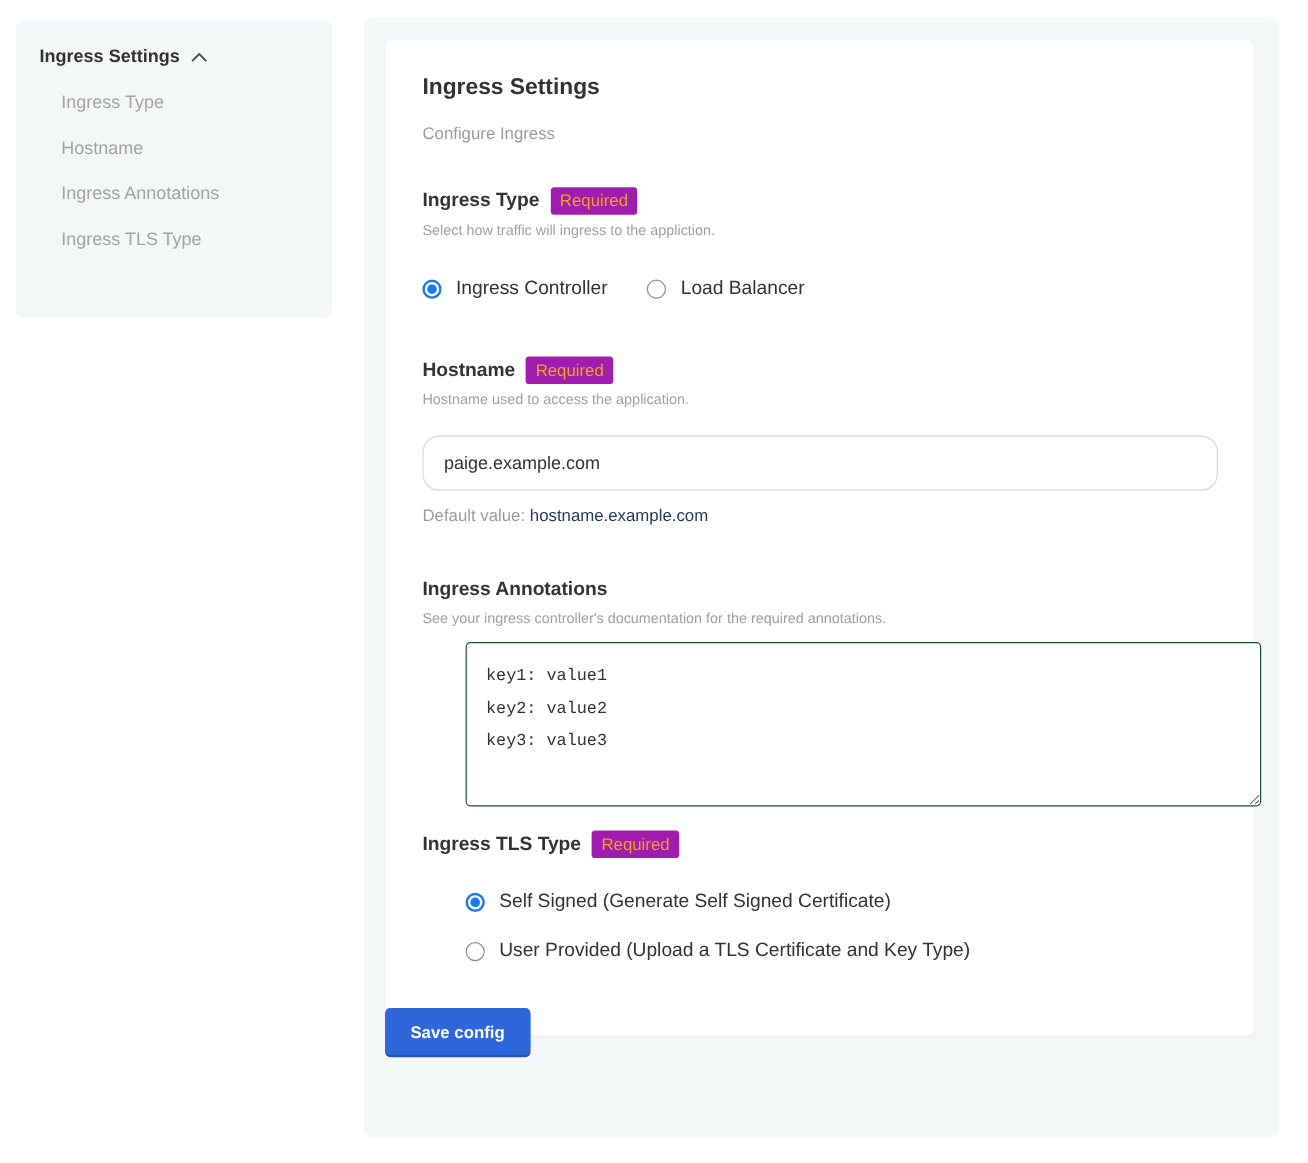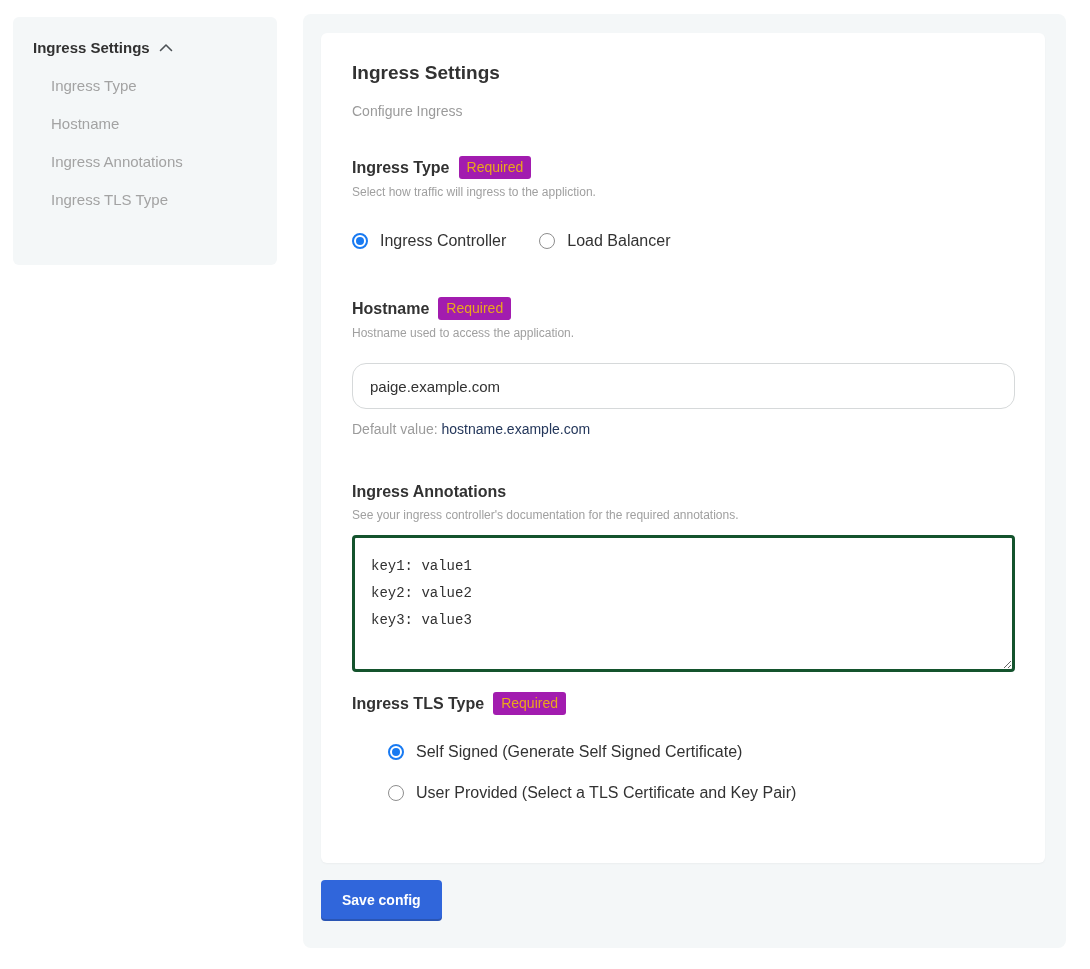--- a/index.html
+++ b/index.html
@@ -72,28 +72,28 @@
     border:1px solid #d6d9da; border-radius:14px; background:#fff;
     font-family:"Liberation Sans", sans-serif; font-size:15px; color:#323232;
     outline:none;
   }
   .default-line { margin-top:11px; font-size:14px; line-height:18px; }
   .default-label { color:#9b9b9b; }
   .default-value { color:#24375b; font-weight:normal; }
 
   .textarea-input {
     display:block; width:663px; height:137px; margin-top:11px; padding:15px 16px;
-    border:3px solid #14532d; border-radius:4px; background:#fff;
+    border:1px solid #14532d; border-radius:4px; background:#fff;
     font-family:"Liberation Mono", monospace; font-size:14px; line-height:27px;
-    color:#323232; outline:none; resize:both;
+    color:#323232; outline:none; resize:both;margin-left:36px;
   }
 
   
   .save-btn {
-    position:absolute; left:18px; top:866px; height:39px; padding:0 21px;
+    position:absolute; left:18px; top:826px; height:39px; padding:0 21px;
     background:#3066db; color:#ffffff; font-family:"Liberation Sans", sans-serif;
     font-size:14px; font-weight:bold; border:none; border-radius:4px;
     box-shadow:0 2px 0 #2a55b4; cursor:pointer;
   }
 </style>
 </head>
 <body>
 
 <nav class="sidebar">
   <div class="sidebar-title-row">
@@ -161,19 +161,19 @@
       <div class="section-heading">
         <span>Ingress TLS Type</span>
         <span class="badge">Required</span>
       </div>
       <label class="radio-opt">
         <span class="radio checked"></span>
         <span class="radio-label">Self Signed (Generate Self Signed Certificate)</span>
       </label>
       <label class="radio-opt">
         <span class="radio"></span>
-        <span class="radio-label">User Provided (Select a TLS Certificate and Key Pair)</span>
+        <span class="radio-label">User Provided (Upload a TLS Certificate and Key Type)</span>
       </label>
     </div>
   </div>
 
   <button class="save-btn">Save config</button>
 </section>
 
 </body></html>

